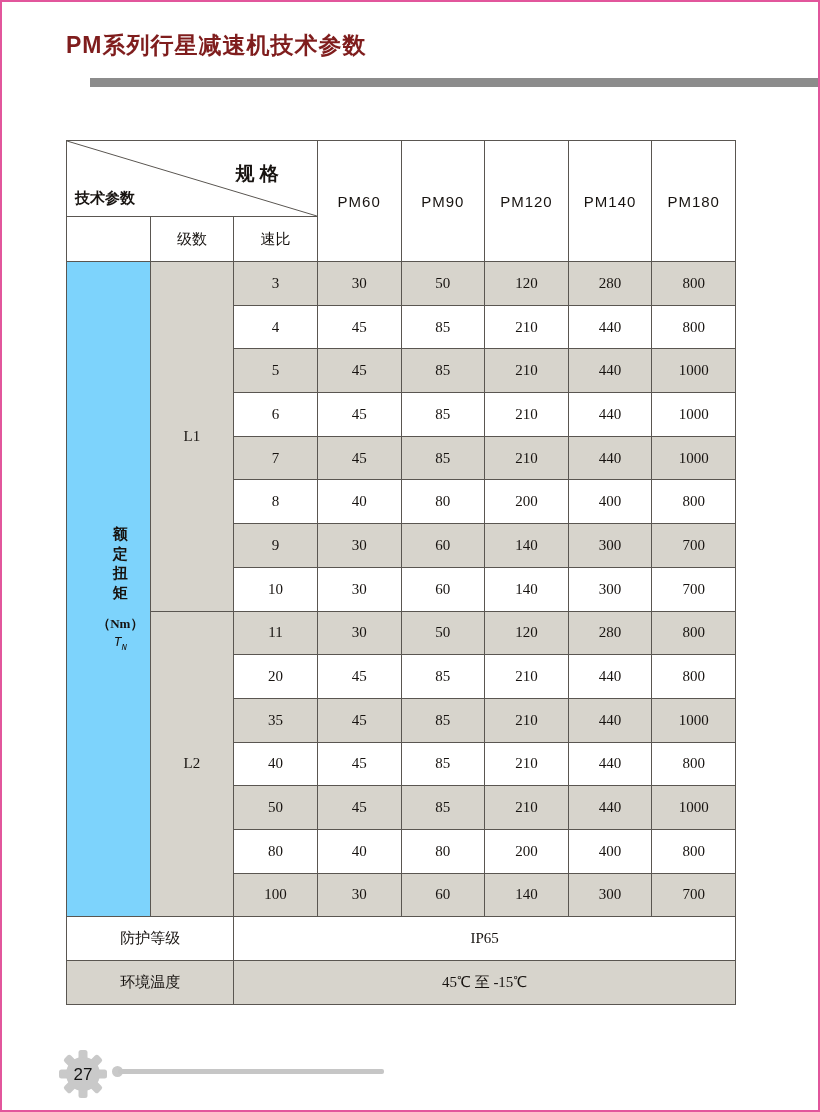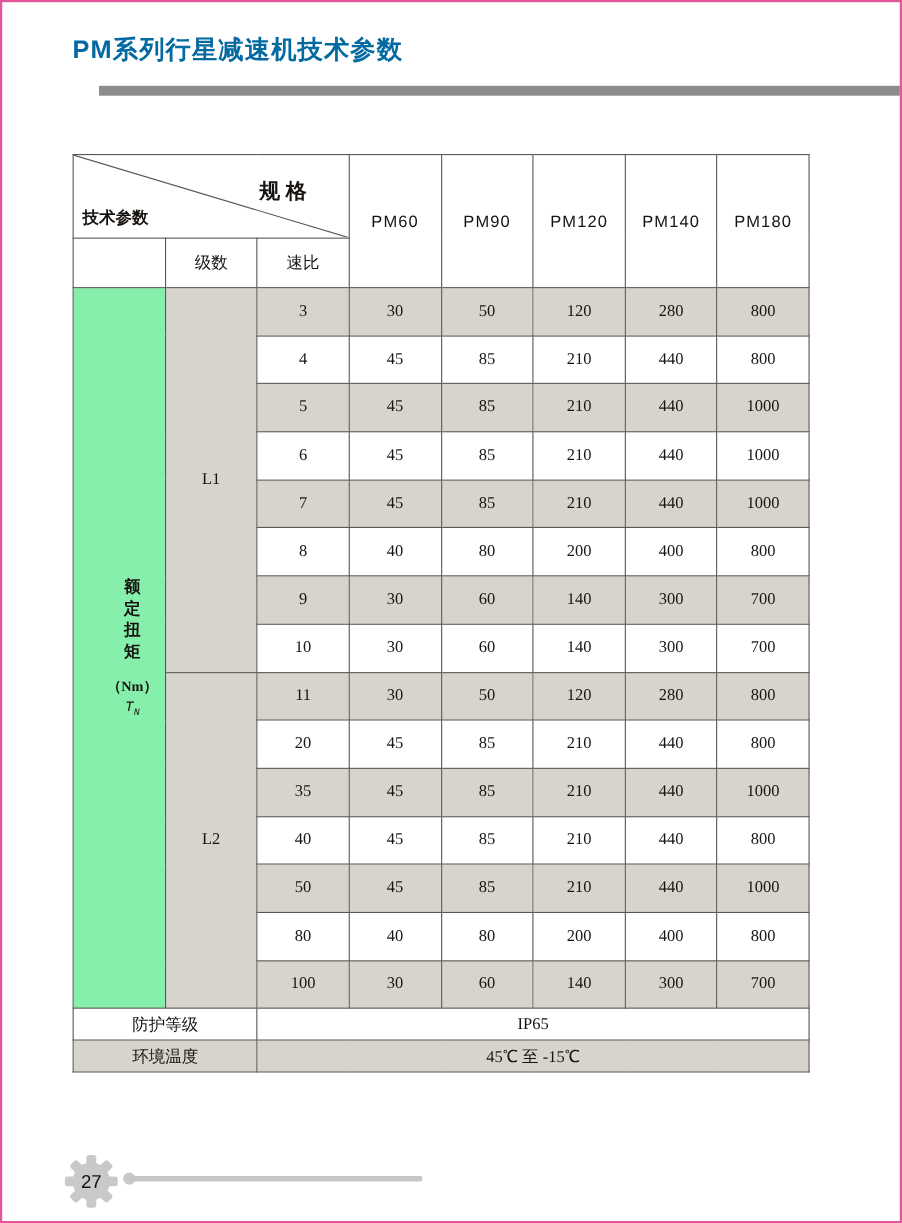--- a/index.html
+++ b/index.html
@@ -8,51 +8,51 @@
     position:relative;
     background:#ffffff;
     border:2px solid var(--page-border, #e2569c);
     font-family:"Liberation Sans", sans-serif;
     color:#1b1612;
     overflow:hidden;
   }
   .page-title {
     position:absolute; left:64px; top:28px;
     font-size:23px; font-weight:bold; letter-spacing:1px;
-    color:#0369a1;
+    color:#7f1d1d;
   }
   .title-rule {
     position:absolute; left:88px; right:0; top:76px; height:9px;
     background:var(--title-bar, #8c8c8c);
   }
   table.spec {
     position:absolute; left:64px; top:138px; width:670px;
     border-collapse:collapse; table-layout:fixed;
   }
   table.spec td {
     border:1px solid var(--table-border, #5a5651);
     text-align:center; vertical-align:middle;
     font-size:15px; color:#171310;
     overflow:hidden;
   }
   tr.hr1 { height:76px; }
   tr.hr2 { height:45px; }
   tr.dr  { height:43.7px; }
-  tr.fr  { height:29px; }
+  tr.fr  { height:44px; }
   td.sh  { background:var(--shaded-cell, #d7d4cc); }
   .cjk-head { font-weight:normal; font-size:15px;margin-top:40px; }
   .num { font-family:"Liberation Serif", serif; font-size:15px; }
   .pm-col { font-size:15px; letter-spacing:1px; }
   
   td.corner { position:relative; padding:0; }
   td.corner svg { position:absolute; inset:0; width:100%; height:100%; display:block; }
   .corner-top { position:absolute; top:20px; right:38px; font-weight:bold; font-size:19px; }
   .corner-bottom { position:absolute; bottom:8px; left:8px; font-weight:bold; font-size:15px;margin-top:12px; }
   
-  td.torque { background:#86efac;padding-left:24px; }
+  td.torque { background:#7dd3fc;padding-left:24px; }
   .vstack {
     width:17px; margin:0 auto; line-height:1.3; font-size:15px;
     word-break:break-all; font-family:"Liberation Serif", serif; font-weight:bold;
   }
   .unit { font-size:13px; font-family:"Liberation Serif", serif; font-weight:bold; margin-top:12px; }
   .tsym { font-size:13px; font-family:Liberation Mono, monospace; font-style:italic; margin-top:2px; }
   .tsym sub { font-size:9px; }
   
   .gear-badge { position:absolute; left:55px; top:1046px; }
   .line-dot {

